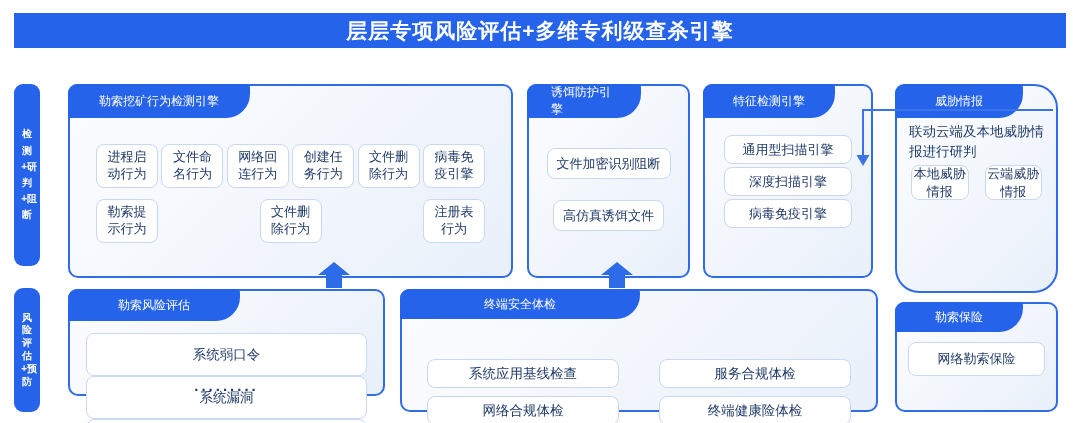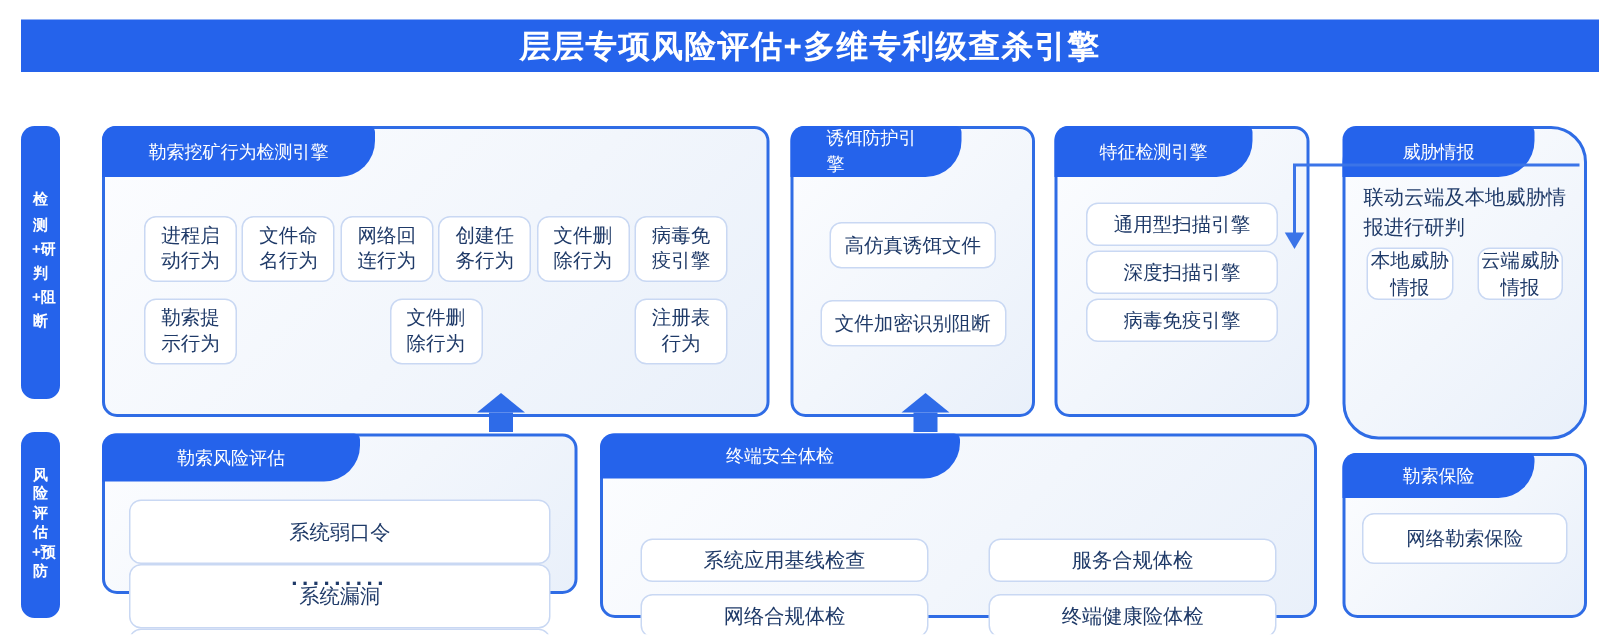--- a/index.html
+++ b/index.html
@@ -127,22 +127,22 @@
       <div class="chip">病毒免疫引擎</div>
       <div class="chip">勒索提示行为</div>
       <div class="chip">文件删除行为</div>
       <div class="chip">注册表行为</div>
     </div>
   </div>
 
   <div class="panel" id="panel-decoy">
     <div class="tab">诱饵防护引擎</div>
     <div class="decoy-col">
+      <div class="chip">文件加密识别阻断</div>
       <div class="chip">高仿真诱饵文件</div>
-      <div class="chip">文件加密识别阻断</div>
     </div>
   </div>
 
   <div class="panel" id="panel-sig">
     <div class="tab">特征检测引擎</div>
     <div class="sig-col">
       <div class="chip">通用型扫描引擎</div>
       <div class="chip">深度扫描引擎</div>
       <div class="chip">病毒免疫引擎</div>
     </div>

